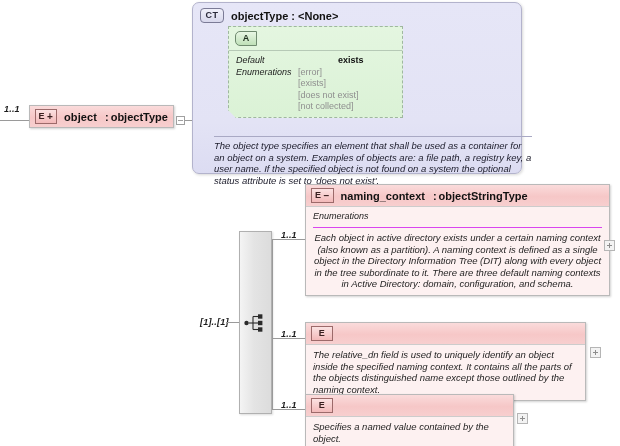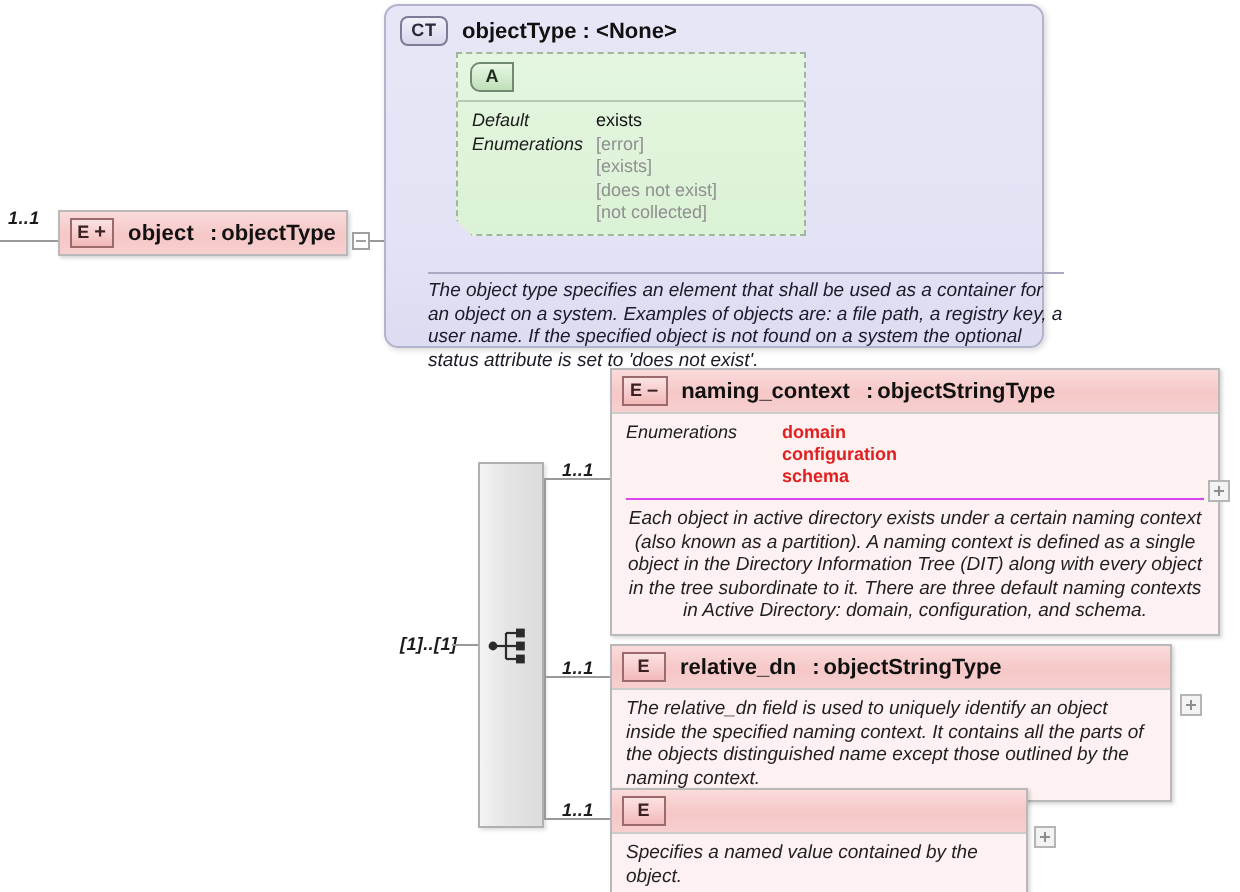--- a/index.html
+++ b/index.html
@@ -214,23 +214,24 @@
   .ab-labels { width: 62px; flex: 0 0 62px; }
   .ab-lab {
     font-size: 9px;
     font-style: italic;
     color: #1c1c1c;
     line-height: 11.5px;
   }
   .ab-vals { }
   .ab-default {
     font-size: 9px;
-    font-weight: normal;
+    font-weight: bold;
     color: #111111;
     line-height: 11.5px;
+    margin-left: 40px;
   }
   .ab-enum {
     font-size: 9px;
     color: #8f8f8f;
     line-height: 11.5px;
   }
 
   
   #ct-doc {
     position: absolute;
@@ -345,44 +346,36 @@
         <span>E</span>
           <span class="bsign">–</span>
       </span>
       <span class="elem-title">
         <span>naming_context</span><span class="tsep">:</span><span>objectStringType</span>
       </span>
     </div>
     <div class="elem-body">
       <div class="enum-row">
         <div class="enum-label">Enumerations</div>
-        <div class="enum-vals">
-          <div>domain</div>
-          <div>configuration</div>
-          <div>schema</div>
-        </div>
       </div>
       <div style="height:5px"></div>
       <div style="border-top:1px solid #d946ef; padding-top:4px;text-align:center;">
         <div class="doc">Each object in active directory exists under a certain naming context (also known as a partition).  A naming context is defined as a single object in the Directory Information Tree (DIT) along with every object in the tree subordinate to it.  There are three default naming contexts in Active Directory: domain, configuration, and schema.</div>
       </div>
     </div>
   </div>
   <div class="plus" style="left:604px; top:240px;"></div>
 
   <div class="card" style="left:281px; top:329px;">1..1</div>
 
   <div class="elembox" id="rdn-box">
     <div class="elem-head">
       <span class="badge">
         <span>E</span>
       </span>
-      <span class="elem-title">
-        <span>relative_dn</span><span class="tsep">:</span><span>objectStringType</span>
-      </span>
     </div>
     <div class="elem-body">
       <div class="doc">The relative_dn field is used to uniquely identify an object inside the specified naming context.  It contains all the parts of the objects distinguished name except those outlined by the naming context.</div>
     </div>
   </div>
   <div class="plus" style="left:590px; top:347px;"></div>
 
   <div class="card" style="left:281px; top:400px;">1..1</div>
 
   <div class="elembox" id="attr2-box">

